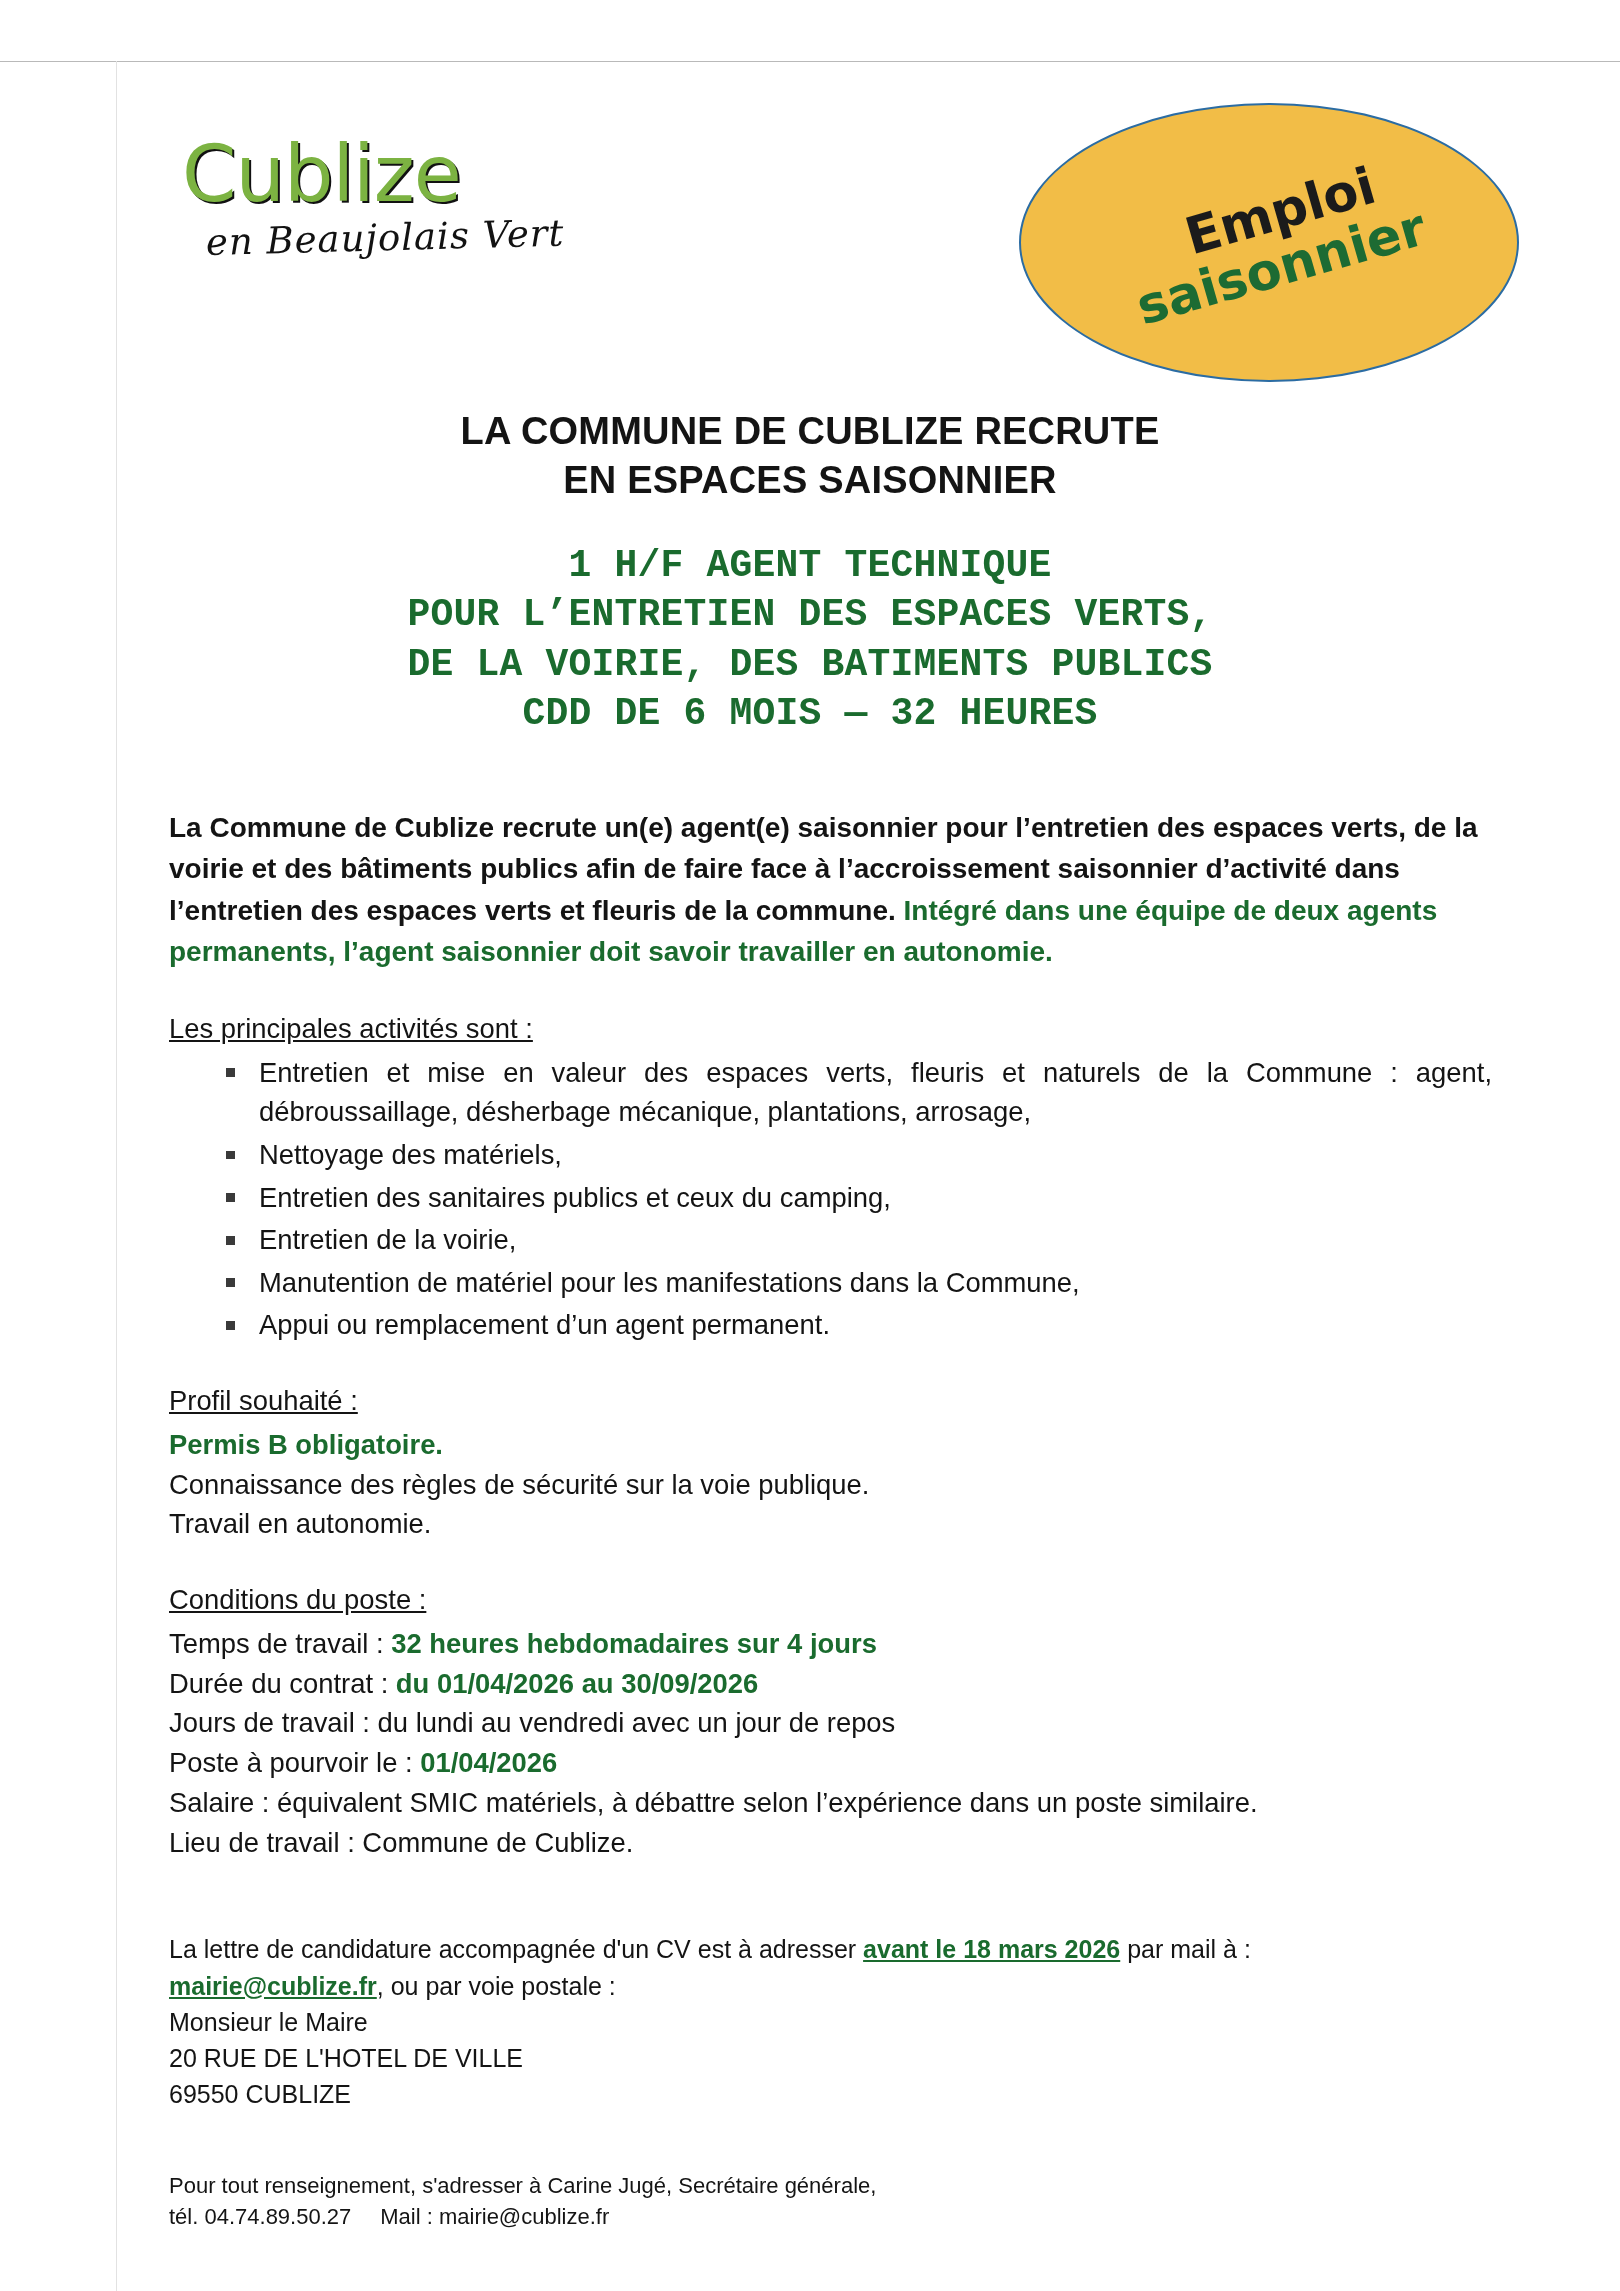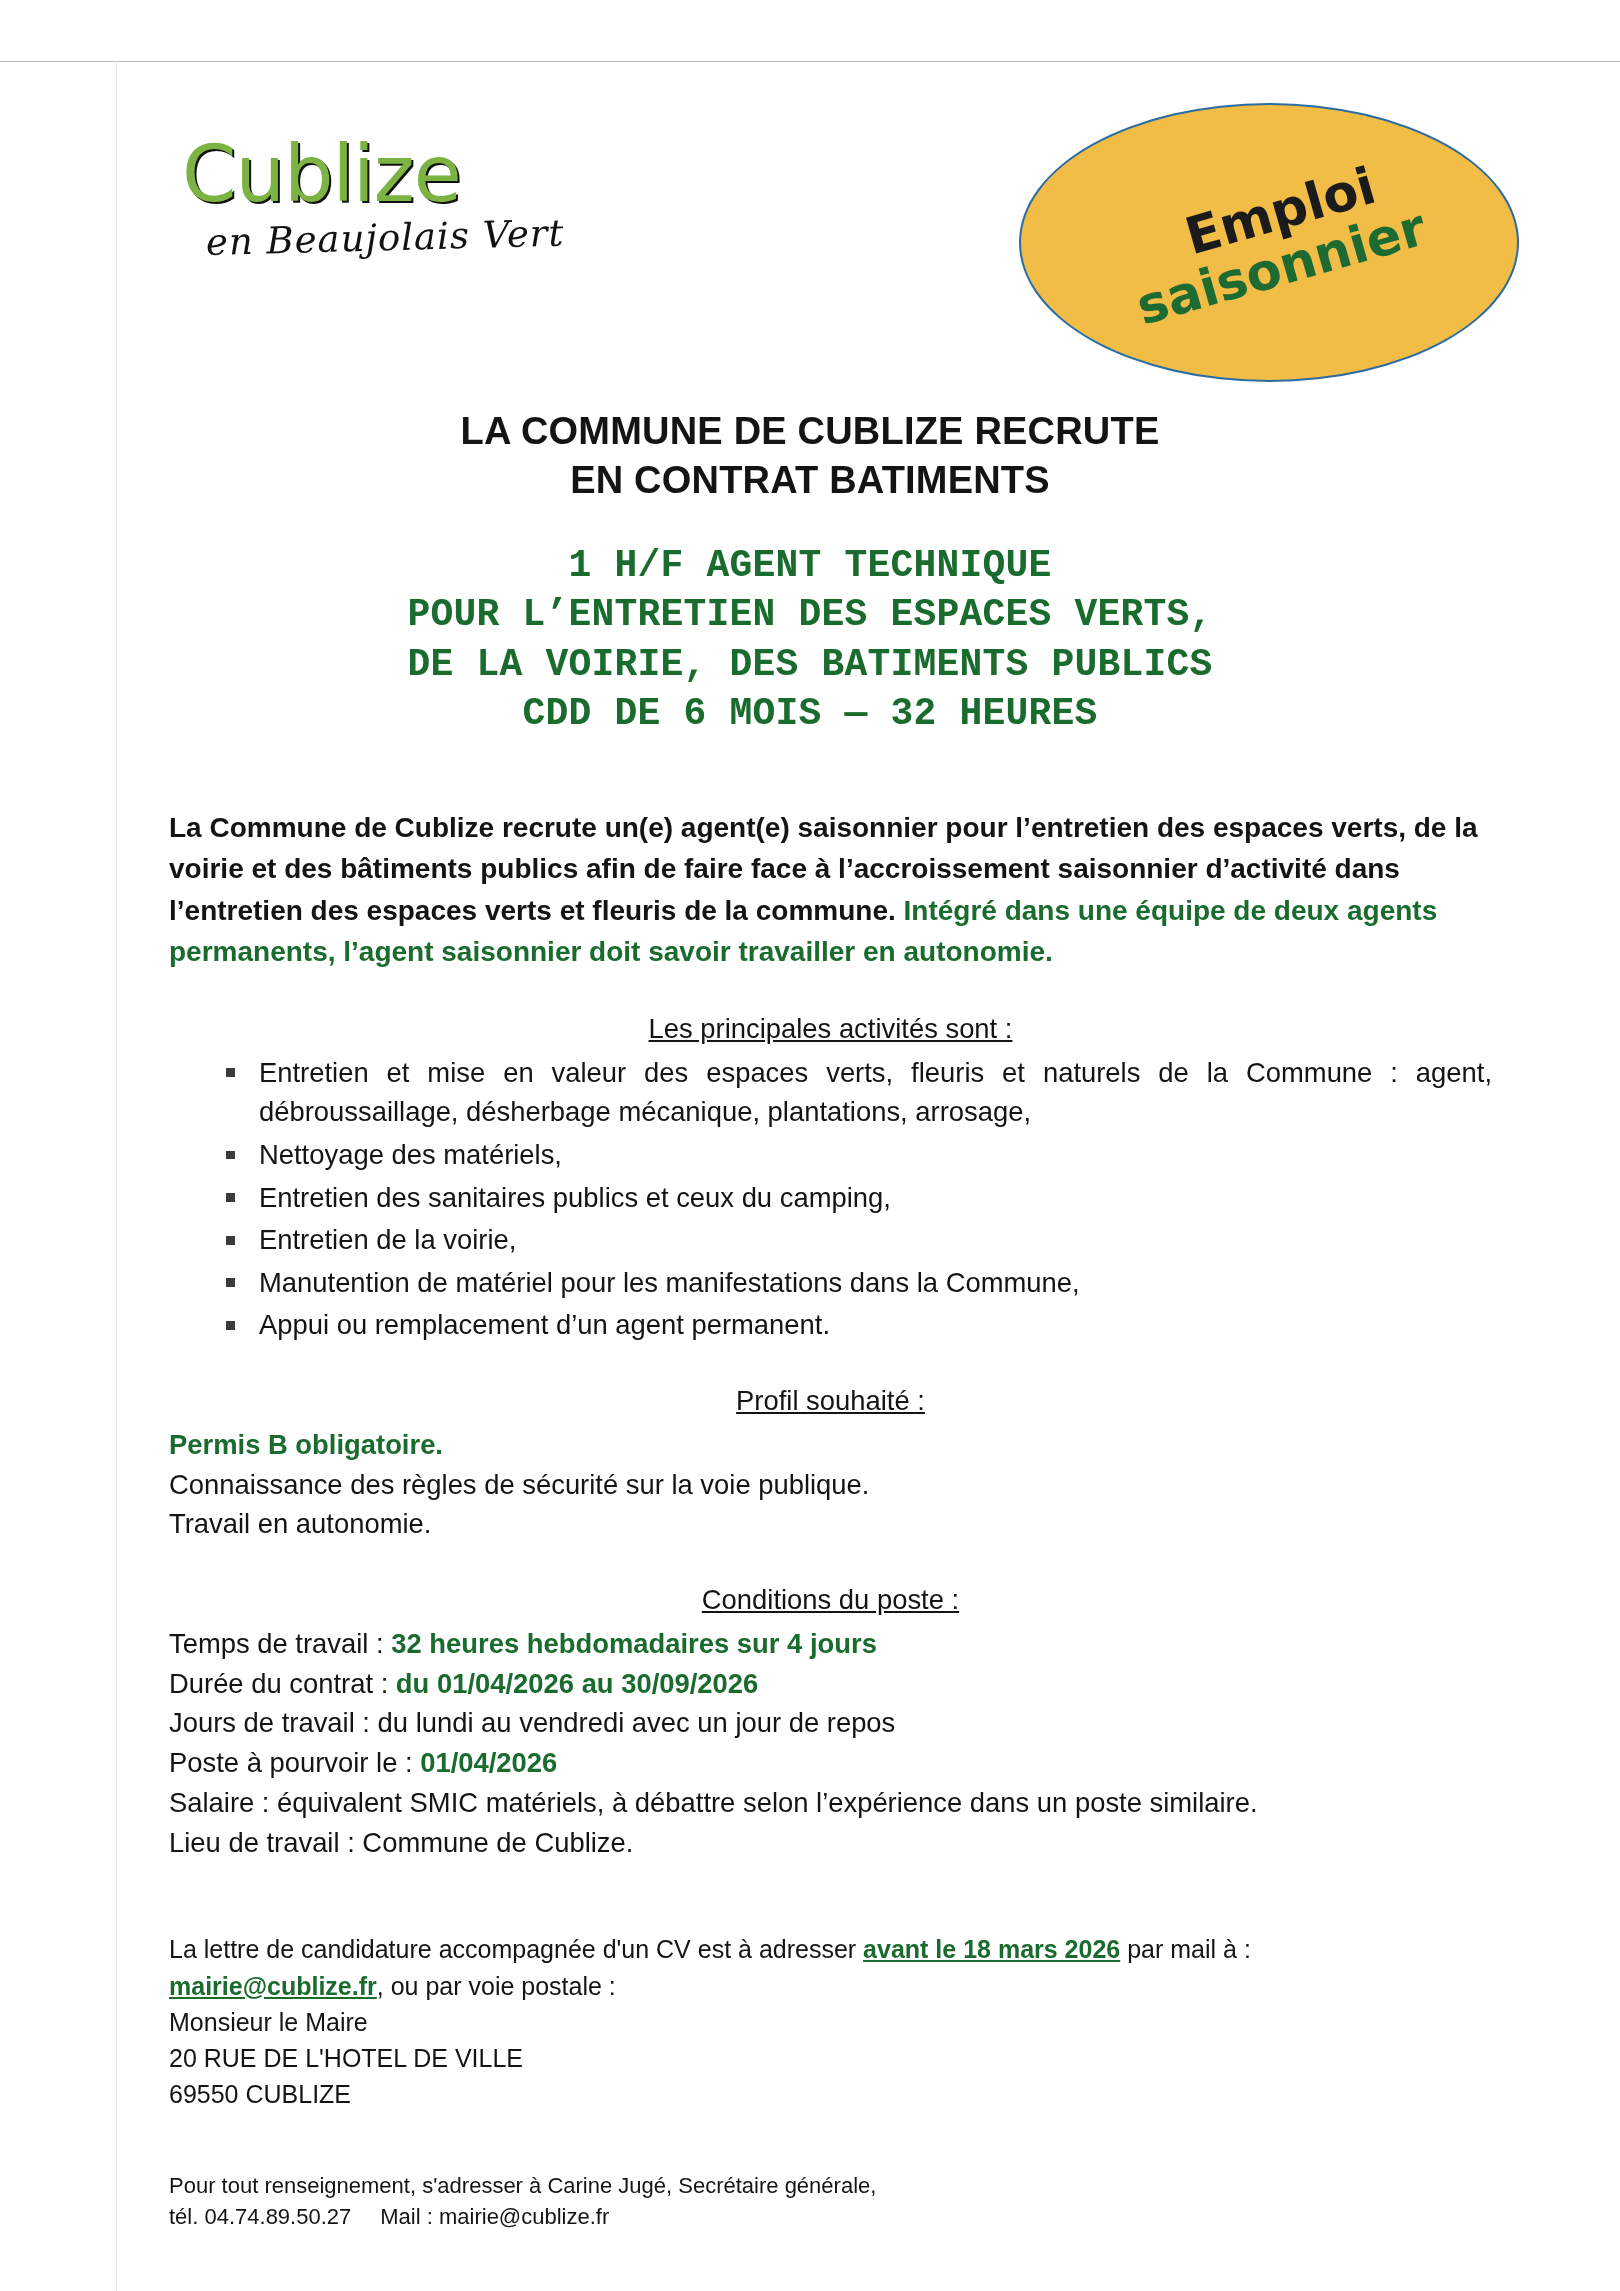--- a/index.html
+++ b/index.html
@@ -158,21 +158,20 @@
   .green-bold { color: #1a6b2e; font-weight: 700; }
   .green-bold-u { color: #1a6b2e; font-weight: 700; text-decoration: underline; }
 
   .section {
     margin-top: 37px;
   }
   .section-head {
     text-decoration: underline;
     font-size: 27.4px;
     margin-bottom: 3.9px;
-    text-align: center;
   }
   ul.bullets {
     list-style: none;
     margin: 0;
     padding: 0 0 0 0;
   }
   ul.bullets li {
     position: relative;
     padding-left: 90px;
     margin: 0 0 2.9px 0;
@@ -231,21 +230,21 @@
         <div class="badge-line1">Emploi</div>
         <div class="badge-line2">saisonnier</div>
       </div>
     </div>
 
   </div>
 
   <div class="title-block">
     <div class="title-black">
       <div>LA COMMUNE DE CUBLIZE RECRUTE</div>
-      <div>EN CONTRAT BATIMENTS</div>
+      <div>EN ESPACES SAISONNIER</div>
     </div>
     <div class="title-green">
       <div>1 H/F AGENT TECHNIQUE</div>
       <div>POUR L’ENTRETIEN DES ESPACES VERTS,</div>
       <div>DE LA VOIRIE, DES BATIMENTS PUBLICS</div>
       <div>CDD DE 6 MOIS — 32 HEURES</div>
     </div>
   </div>
 
   <div class="body-wrap">

